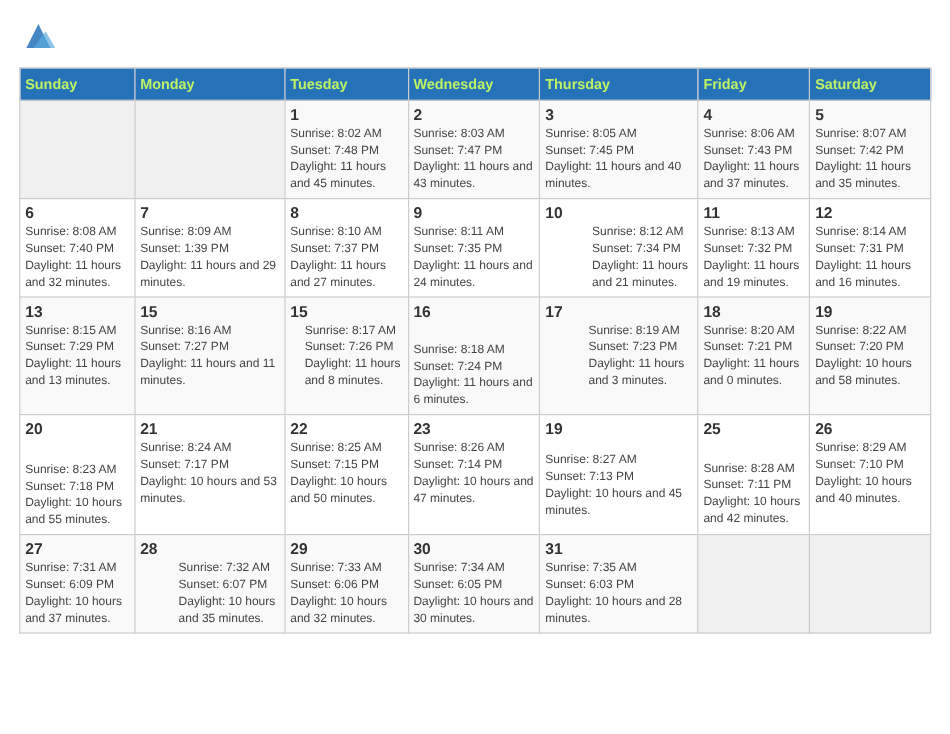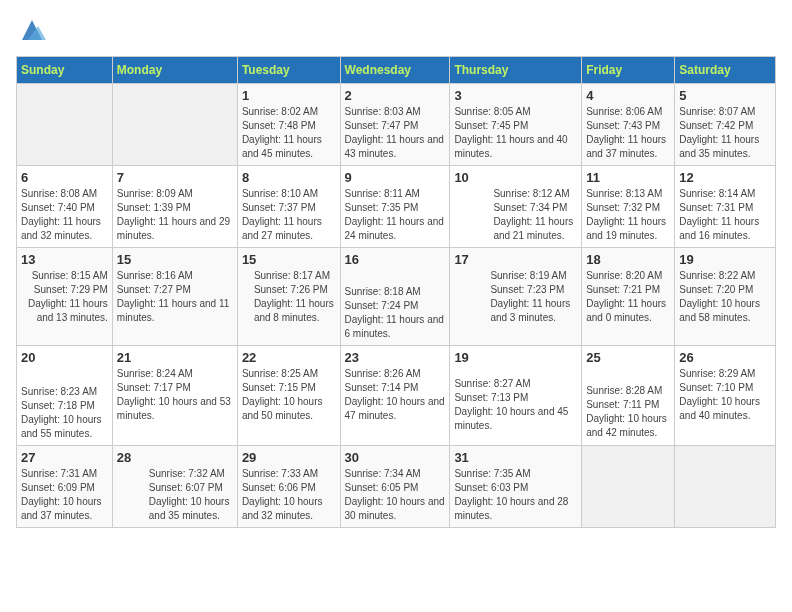--- a/index.html
+++ b/index.html
@@ -198,21 +198,21 @@
         <td>
           <span class="day-number">12</span>
           <div class="day-info" style="white-space: pre-line;">Sunrise: 8:14 AM
 Sunset: 7:31 PM
 Daylight: 11 hours and 16 minutes.</div>
         </td>
       </tr>
       <tr>
         <td>
           <span class="day-number">13</span>
-          <div class="day-info" style="white-space: pre-line; text-align: right;">Sunrise: 8:15 AM
+          <div class="day-info" style="white-space: pre-line;">Sunrise: 8:15 AM
 Sunset: 7:29 PM
 Daylight: 11 hours and 13 minutes.</div>
         </td>
         <td>
           <span class="day-number">15</span>
           <div class="day-info" style="white-space: pre-line;">Sunrise: 8:16 AM
 Sunset: 7:27 PM
 Daylight: 11 hours and 11 minutes.</div>
         </td>
         <td>

